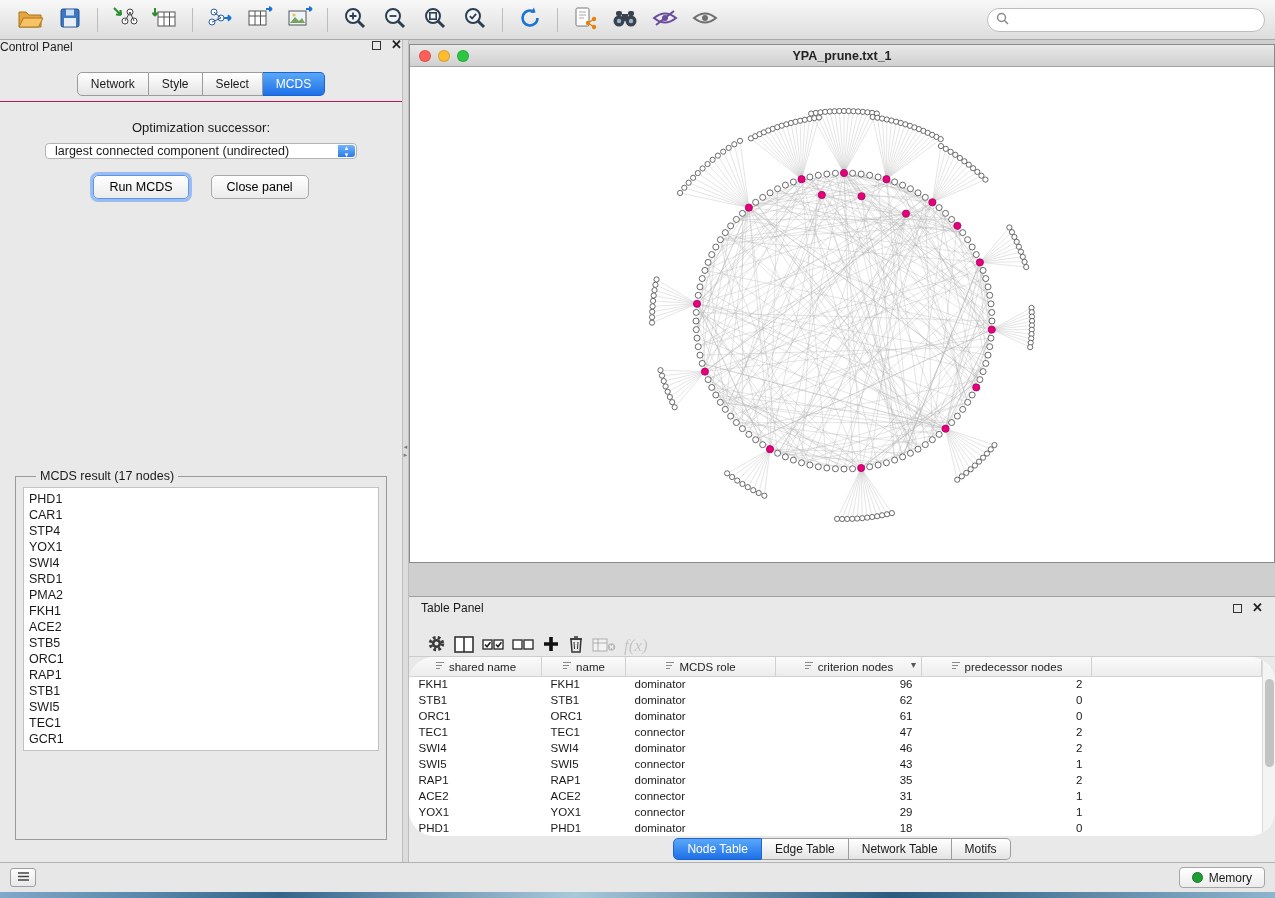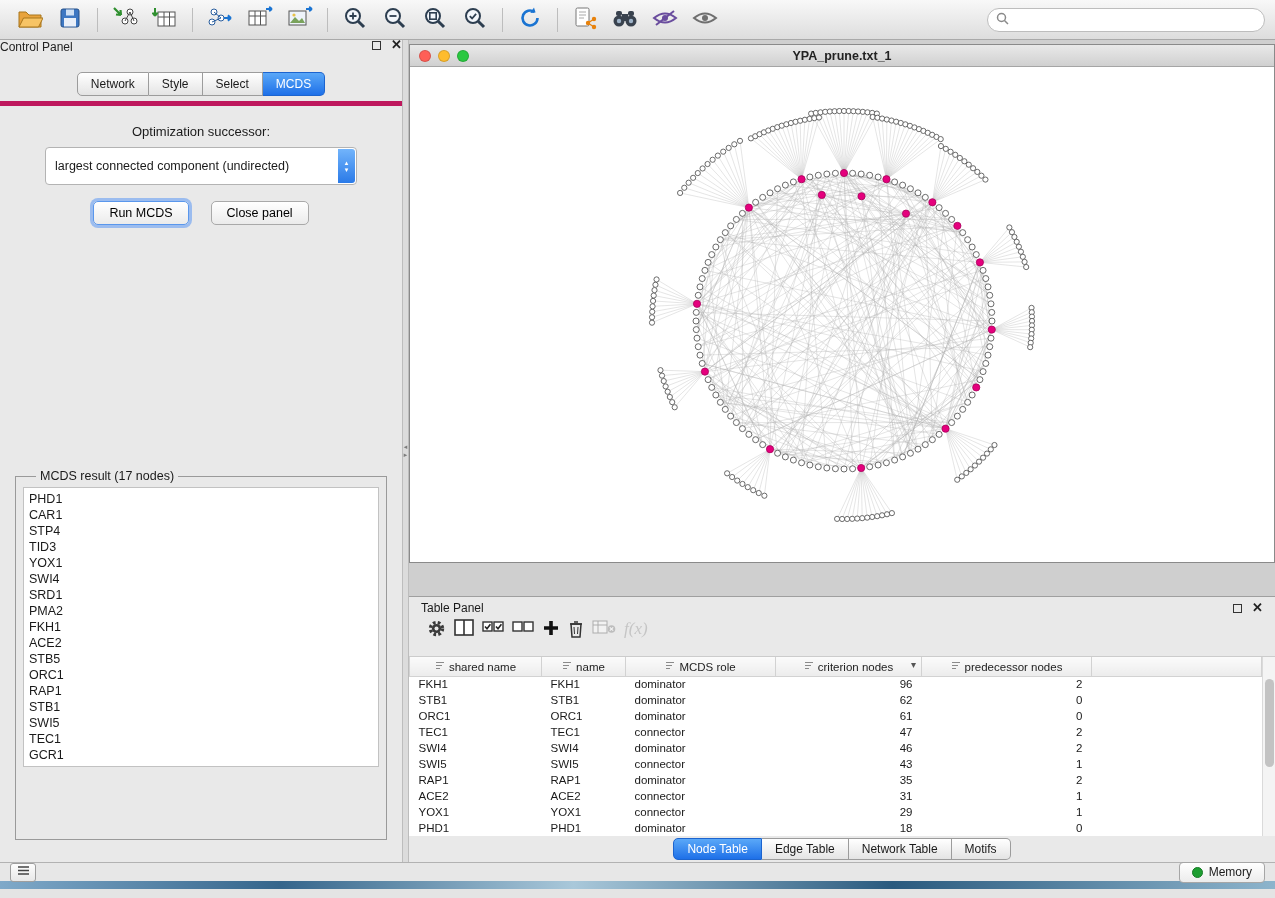--- a/index.html
+++ b/index.html
@@ -21,29 +21,29 @@
   .splitter { width:7px; background:#dcdcdc; border-left:1px solid #bdbdbd; border-right:1px solid #bdbdbd;
               display:flex; flex-direction:column; align-items:center; justify-content:center; gap:2px; }
   .splitter span { font-size:6px; color:#7d7d7d; line-height:6px; }
   .right-side { width:866px; background:#cfcfcf; display:flex; flex-direction:column; }
 
   
   .panel-header { height:26px; display:flex; align-items:flex-start; padding:0 0; font-size:12px; color:#222; }
   .win-btns { margin-left:auto; display:flex; gap:10px; align-items:center; }
   .float-box { width:9px; height:9px; border:1.5px solid #333; display:inline-block; }
   .close-x { font-size:13px; font-weight:bold; color:#222; line-height:10px; }
-  .ctabs-wrap { border-bottom:5px solid #be185d; display:flex; justify-content:center; padding-top:6px; }
+  .ctabs-wrap { border-bottom:1px solid #be185d; display:flex; justify-content:center; padding-top:6px; }
   .ctab { font-size:12px; padding:4px 13px; border:1px solid #9c9c9c; border-left:none;
           background:linear-gradient(#ffffff,#e4e4e4); margin-bottom:5px; cursor:default; }
   .ctab:first-child { border-left:1px solid #9c9c9c; border-radius:5px 0 0 5px; }
   .ctab:last-child { border-radius:0 5px 5px 0; }
   .ctab.active { background:linear-gradient(#5aa8f8,#1e70e8); color:#fff; border-color:#1c64cf; }
   .panel-body { flex:1; display:flex; flex-direction:column; align-items:center; }
   .opt-label { margin-top:18px; font-size:13px; }
-  .mac-select { margin-top:8px; width:312px; height:38px; background:#fff; border:1px solid #b3b3b3; border-radius:4px;
+  .mac-select { margin-top:8px; width:312px; height:16px; background:#fff; border:1px solid #b3b3b3; border-radius:4px;
                 display:flex; align-items:center; font-size:12.5px; padding:0 24px 0 9px; position:relative; cursor:default; }
   .mac-select .stepper { position:absolute; right:1px; top:1px; bottom:1px; width:17px;
                          background:linear-gradient(#72b4fb,#2a7ae8); border-radius:0 3px 3px 0; color:#fff;
                          display:flex; flex-direction:column; align-items:center; justify-content:center;
                          font-size:7px; line-height:7px; }
   .btn-row { margin-top:16px; display:flex; gap:22px; }
   .mac-btn { height:24px; padding:0 15px; background:linear-gradient(#ffffff,#ebebeb); border:1px solid #a9a9a9;
              border-radius:5px; font-size:12.5px; font-family:"Liberation Sans",sans-serif; cursor:default; }
   .mac-btn.focused { box-shadow:0 0 0 3px rgba(77,144,245,.5); border-color:#5a97ec; }
   .result-box { margin-top:auto; margin-bottom:22px; width:372px; height:371px; border:1px solid #9a9a9a;
@@ -58,43 +58,43 @@
   .net-titlebar { height:22px; background:linear-gradient(#e9e9e9,#d0d0d0); border-bottom:1px solid #a5a5a5;
                   display:flex; align-items:center; padding:0 9px; position:relative; }
   .traffic { display:flex; gap:7px; z-index:2; }
   .light { width:12px; height:12px; border-radius:50%; border:1px solid rgba(0,0,0,.15); }
   .net-title { position:absolute; left:0; right:0; text-align:center; font-size:12.5px; font-weight:bold; color:#222; }
   #network-svg { flex:1; background:#fff; }
 
   
   .table-panel { height:299px; background:#e9e9e9; border-top:1px solid #9f9f9f; display:flex; flex-direction:column;margin-top:33px; }
   .tp-header { height:22px; display:flex; align-items:center; padding:0 12px; font-size:12px; }
-  .tp-toolbar { height:38px; display:flex; align-items:flex-start; gap:8px; padding:0 18px; border-bottom:1px solid #cccccc; }
+  .tp-toolbar { height:38px; display:flex; align-items:flex-end; gap:8px; padding:0 18px; border-bottom:1px solid #cccccc; }
   .tp-ic { display:flex; align-items:center; justify-content:center; cursor:default; }
   .tp-ic.disabled { opacity:.45; }
   .fx-label { font-family:"Liberation Serif",serif; font-style:italic; font-size:17px; color:#9a9a9a; }
-  .table-wrap { flex:1; background:#fff; position:relative; overflow:hidden; }
+  .table-wrap { flex:1; background:#fff; position:relative; overflow:hidden;border-radius:25px; }
   table { border-collapse:collapse; width:calc(100% - 13px); table-layout:fixed; }
   th { height:19px; background:linear-gradient(#fbfbfb,#ececec); border:1px solid #d2d2d2; border-top:none;
        font-weight:normal; font-size:11.5px; color:#222; position:relative; text-align:center; }
   th .sort-ic { margin-right:4px; vertical-align:1px; }
   .th-chevron { position:absolute; right:5px; top:2px; font-size:10px; color:#555; }
   td { height:16px; padding:0 9px; font-size:11.5px; white-space:nowrap; overflow:hidden; }
   td.num { text-align:right; }
   .vscroll { position:absolute; top:0; right:0; bottom:0; width:13px; background:#f4f4f4; border-left:1px solid #dadada; }
   .vscroll .thumb { position:absolute; top:22px; left:2px; width:9px; height:88px; background:#c3c3c3; border-radius:5px; }
   .tp-tabs { height:26px; display:flex; align-items:center; justify-content:center; }
   .tp-tab { font-size:12px; padding:3px 13px; border:1px solid #9c9c9c; border-left:none;
             background:linear-gradient(#ffffff,#e4e4e4); cursor:default; }
   .tp-tab:first-child { border-left:1px solid #9c9c9c; border-radius:5px 0 0 5px; }
   .tp-tab:last-child { border-radius:0 5px 5px 0; }
   .tp-tab.active { background:linear-gradient(#5aa8f8,#1e70e8); color:#fff; border-color:#1c64cf; }
 
   
-  .status-bar { height:19px; background:#e7e7e7; border-top:1px solid #b2b2b2; display:flex; align-items:center; padding:0 10px; }
+  .status-bar { height:30px; background:#e7e7e7; border-top:1px solid #b2b2b2; display:flex; align-items:center; padding:0 10px; }
   .menu-btn { width:26px; height:19px; border:1px solid #9e9e9e; border-radius:3px;
               background:linear-gradient(#fdfdfd,#e8e8e8); display:flex; align-items:center; justify-content:center; }
   .memory-btn { margin-left:auto; height:21px; border:1px solid #a6a6a6; border-radius:4px;
                 background:linear-gradient(#ffffff,#ececec); display:flex; align-items:center; gap:6px;
                 padding:0 12px; font-size:12px; }
   .green-dot { width:11px; height:11px; border-radius:50%; background:#1d9e31; border:1px solid #157a25; }
   .desktop-strip { height:8px; background:linear-gradient(90deg,#7fa9c9 0%, #35658b 22%, #a9c8da 45%, #2a5a7e 70%, #8db4cc 100%); }
 </style>
 </head>
 <body>
@@ -306,21 +306,20 @@
       <div class="btn-row">
         <button class="mac-btn focused">Run MCDS</button>
         <button class="mac-btn">Close panel</button>
       </div>
       <fieldset class="result-box">
         <legend>MCDS result (17 nodes)</legend>
         <div class="result-list">
             <div class="mcds-item">PHD1</div>
             <div class="mcds-item">CAR1</div>
             <div class="mcds-item">STP4</div>
-            <div class="mcds-item">TID3</div>
             <div class="mcds-item">YOX1</div>
             <div class="mcds-item">SWI4</div>
             <div class="mcds-item">SRD1</div>
             <div class="mcds-item">PMA2</div>
             <div class="mcds-item">FKH1</div>
             <div class="mcds-item">ACE2</div>
             <div class="mcds-item">STB5</div>
             <div class="mcds-item">ORC1</div>
             <div class="mcds-item">RAP1</div>
             <div class="mcds-item">STB1</div>

